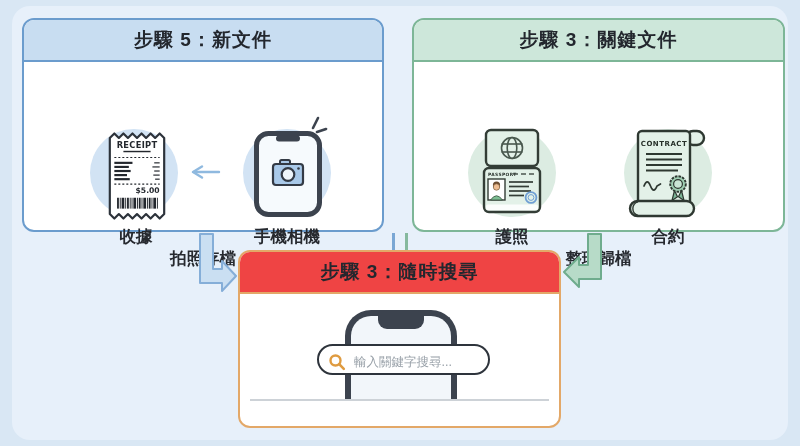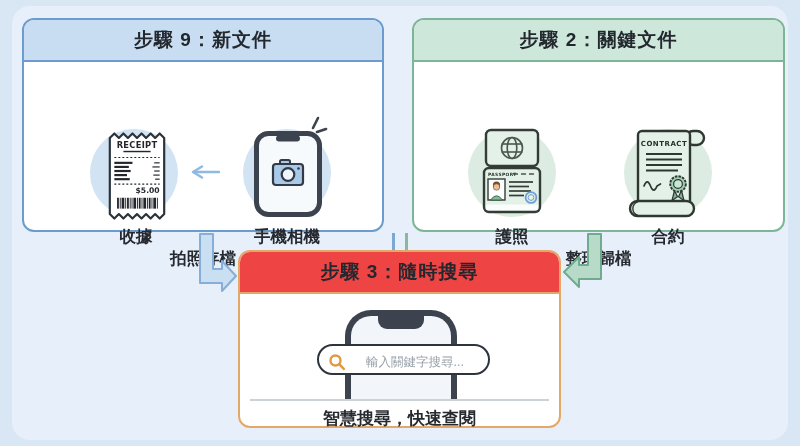--- a/index.html
+++ b/index.html
@@ -48,21 +48,21 @@
   .p2 .cap{top:186px;}
 
   
   .phone-clip{position:absolute;left:0;top:42px;width:100%;height:105px;overflow:hidden;}
   .search-phone{position:absolute;left:105px;top:16px;width:100px;height:130px;
     border:6px solid #3c434e;border-bottom:none;border-radius:26px 26px 0 0;background:#f2f6fa;}
   .notch{position:absolute;left:50%;transform:translateX(-50%);top:0;width:46px;height:13px;
     background:#3c434e;border-radius:0 0 9px 9px;}
   .search-pill{position:absolute;left:77px;top:92px;width:173px;height:31px;background:#ffffff;
     border:2.5px solid #2e343c;border-radius:17px;box-sizing:border-box;display:flex;
-    align-items:center;gap:18px;padding:4px 6px 0 9px;z-index:5;}
+    align-items:center;gap:6px;padding:4px 6px 0 9px;z-index:5;}
   .search-pill input{border:none;outline:none;background:transparent;flex:1;min-width:0;
     font-size:12.5px;color:#444;font-family:inherit;}
   .search-pill input::placeholder{color:#98a0a8;}
   .divider{position:absolute;left:10px;right:10px;top:147px;height:2px;background:#cdd2d7;}
   .p3 .cap{top:155px;font-size:17px;}
 
   
   .conn{position:absolute;width:3px;height:18px;top:233px;}
   .conn-blue{left:392px;background:#7aa7d4;}
   .conn-green{left:405px;background:#86b99e;}
@@ -73,21 +73,21 @@
   svg text{font-family:"DejaVu Sans","Liberation Sans",sans-serif;}
 </style>
 </head>
 <body>
 
 <div class="canvas">
   <div class="inner-card"></div>
 
   <section class="panel p1">
     <header>
-      <h2>步驟 9：新文件</h2>
+      <h2>步驟 5：新文件</h2>
     </header>
     <div class="pbody">
       <div class="circle c-blue circle1"></div>
       <div class="circle c-blue circle2"></div>
 
       <svg class="abs receipt-svg" width="58" height="92" viewBox="0 0 64 100">
         <path d="M2,8 L7,3 L12,8 L17,3 L22,8 L27,3 L32,8 L37,3 L42,8 L47,3 L52,8 L57,3 L62,8
                  L62,92 L57,97 L52,92 L47,97 L42,92 L37,97 L32,92 L27,97 L22,92 L17,97 L12,92 L7,97 L2,92 Z" fill="#ffffff" stroke="#2c323a" stroke-width="2.4" stroke-linejoin="round"></path>
         <text x="32" y="19.5" text-anchor="middle" font-size="9.2" font-weight="bold" letter-spacing="0.3" fill="#23272d">RECEIPT</text>
         <line x1="17" y1="23" x2="47" y2="23" stroke="#23272d" stroke-width="1.6"></line>
@@ -149,21 +149,21 @@
       </svg>
 
       <div class="lbl lbl1">收據</div>
       <div class="lbl lbl2">手機相機</div>
       <div class="cap">拍照存檔</div>
     </div>
   </section>
 
   <section class="panel p2">
     <header>
-      <h2>步驟 2：關鍵文件</h2>
+      <h2>步驟 3：關鍵文件</h2>
     </header>
     <div class="pbody">
       <div class="circle c-green circle1"></div>
       <div class="circle c-green circle2"></div>
 
       <svg class="abs passport-svg" width="74" height="94" viewBox="0 0 72 94">
         <rect x="10" y="3" width="52" height="36" rx="5" fill="#e3f1e8" stroke="#333d36" stroke-width="2.4"></rect>
         <g stroke="#49584e" stroke-width="1.6" fill="none">
           <circle cx="36" cy="21" r="10.5"></circle>
           <ellipse cx="36" cy="21" rx="4.8" ry="10.5"></ellipse>
@@ -241,15 +241,14 @@
 
     <div class="search-pill">
       <svg width="18" height="18" viewBox="0 0 18 18">
         <circle cx="7.5" cy="7.5" r="5" fill="none" stroke="#df9b40" stroke-width="2.4"></circle>
         <line x1="11.2" y1="11.2" x2="15.8" y2="15.8" stroke="#df9b40" stroke-width="2.6" stroke-linecap="round"></line>
       </svg>
       <input type="text" placeholder="輸入關鍵字搜尋..." style="">
     </div>
 
     <div class="divider"></div>
-    <div class="cap">智慧搜尋，快速查閱</div>
   </section>
 </div>
 
 </body></html>

